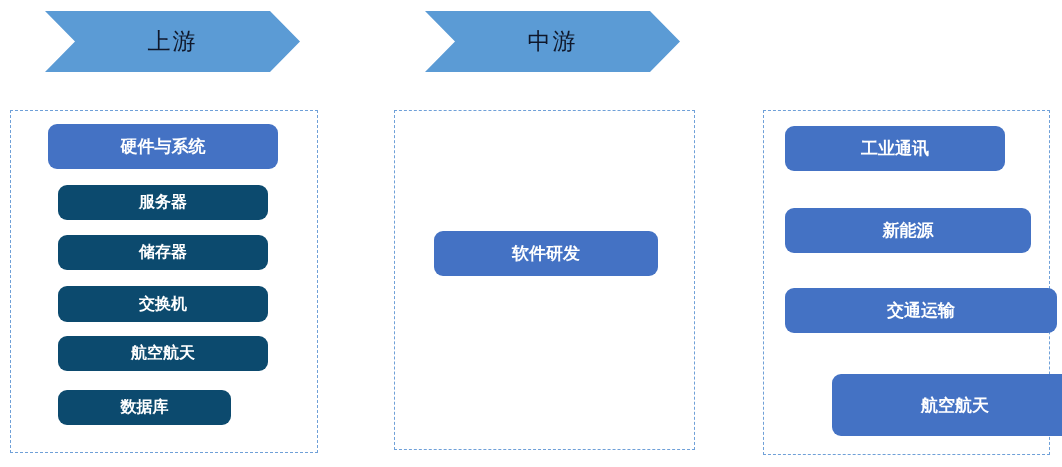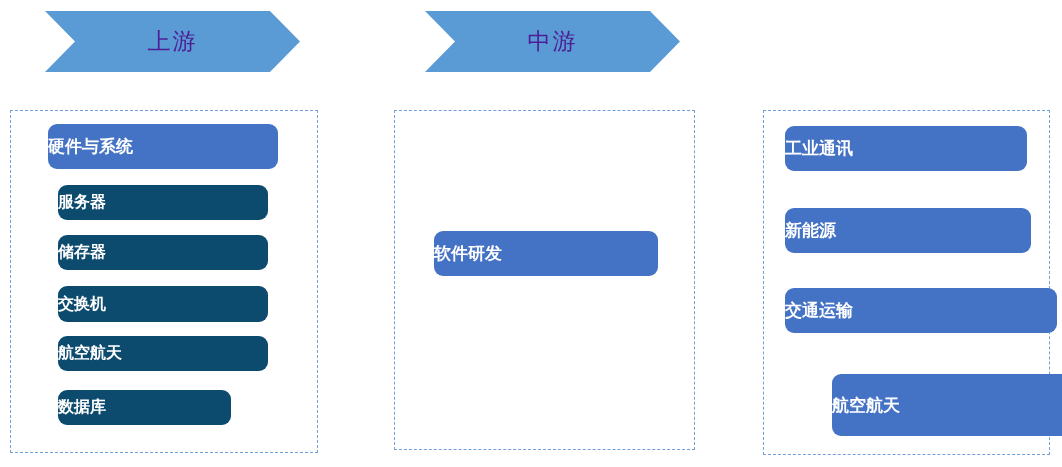--- a/index.html
+++ b/index.html
@@ -16,35 +16,35 @@
     background: #ffffff;
   }
   
   .chevron {
     position: absolute;
     top: 11px;
     height: 61px;
     background: #5B9BD5;
     clip-path: polygon(0 0, calc(100% - 30px) 0, 100% 50%, calc(100% - 30px) 100%, 0 100%, 30px 50%);
     display: flex; align-items: center; justify-content: center;
-    color: #4c1d95;
+    color: #0f172a;
     font-size: 23px;
     letter-spacing: 2px;
   }
   
   .panel {
     position: absolute;
     top: 110px;
     border: 1px dashed #6FA0D8;
     background: #ffffff;
   }
   
   .box {
     position: absolute;
-    display: flex; align-items: center; justify-content: flex-start;
+    display: flex; align-items: center; justify-content: center;
     color: #ffffff;
     font-weight: bold;
     border-radius: 9px;
   }
   .box.dark  { background: #4472C4; font-size: 17px; }
   .box.light { background: #0c4a6e; font-size: 16px; }
 </style>
 </head>
 <body>
 
@@ -78,21 +78,21 @@
     </div>
   </div>
 
   <div class="panel" style="left:394px; width:301px; height:340px;">
     <div class="box dark" style="left:39px; top:120px; width:224px; height:45px;">
       <span>软件研发</span>
     </div>
   </div>
 
   <div class="panel" style="left:763px; width:287px; height:345px;">
-    <div class="box dark" style="left:21px; top:15px;  width:242px; height:45px;">
+    <div class="box dark" style="left:21px; top:15px;  width:220px; height:45px;">
       <span>工业通讯</span>
     </div>
     <div class="box dark" style="left:21px; top:97px;  width:246px; height:45px;">
       <span>新能源</span>
     </div>
     <div class="box dark" style="left:21px; top:177px; width:272px; height:45px;">
       <span>交通运输</span>
     </div>
     <div class="box dark" style="left:36px; top:263px; width:246px; height:62px;margin-left:32px;">
       <span>航空航天</span>

